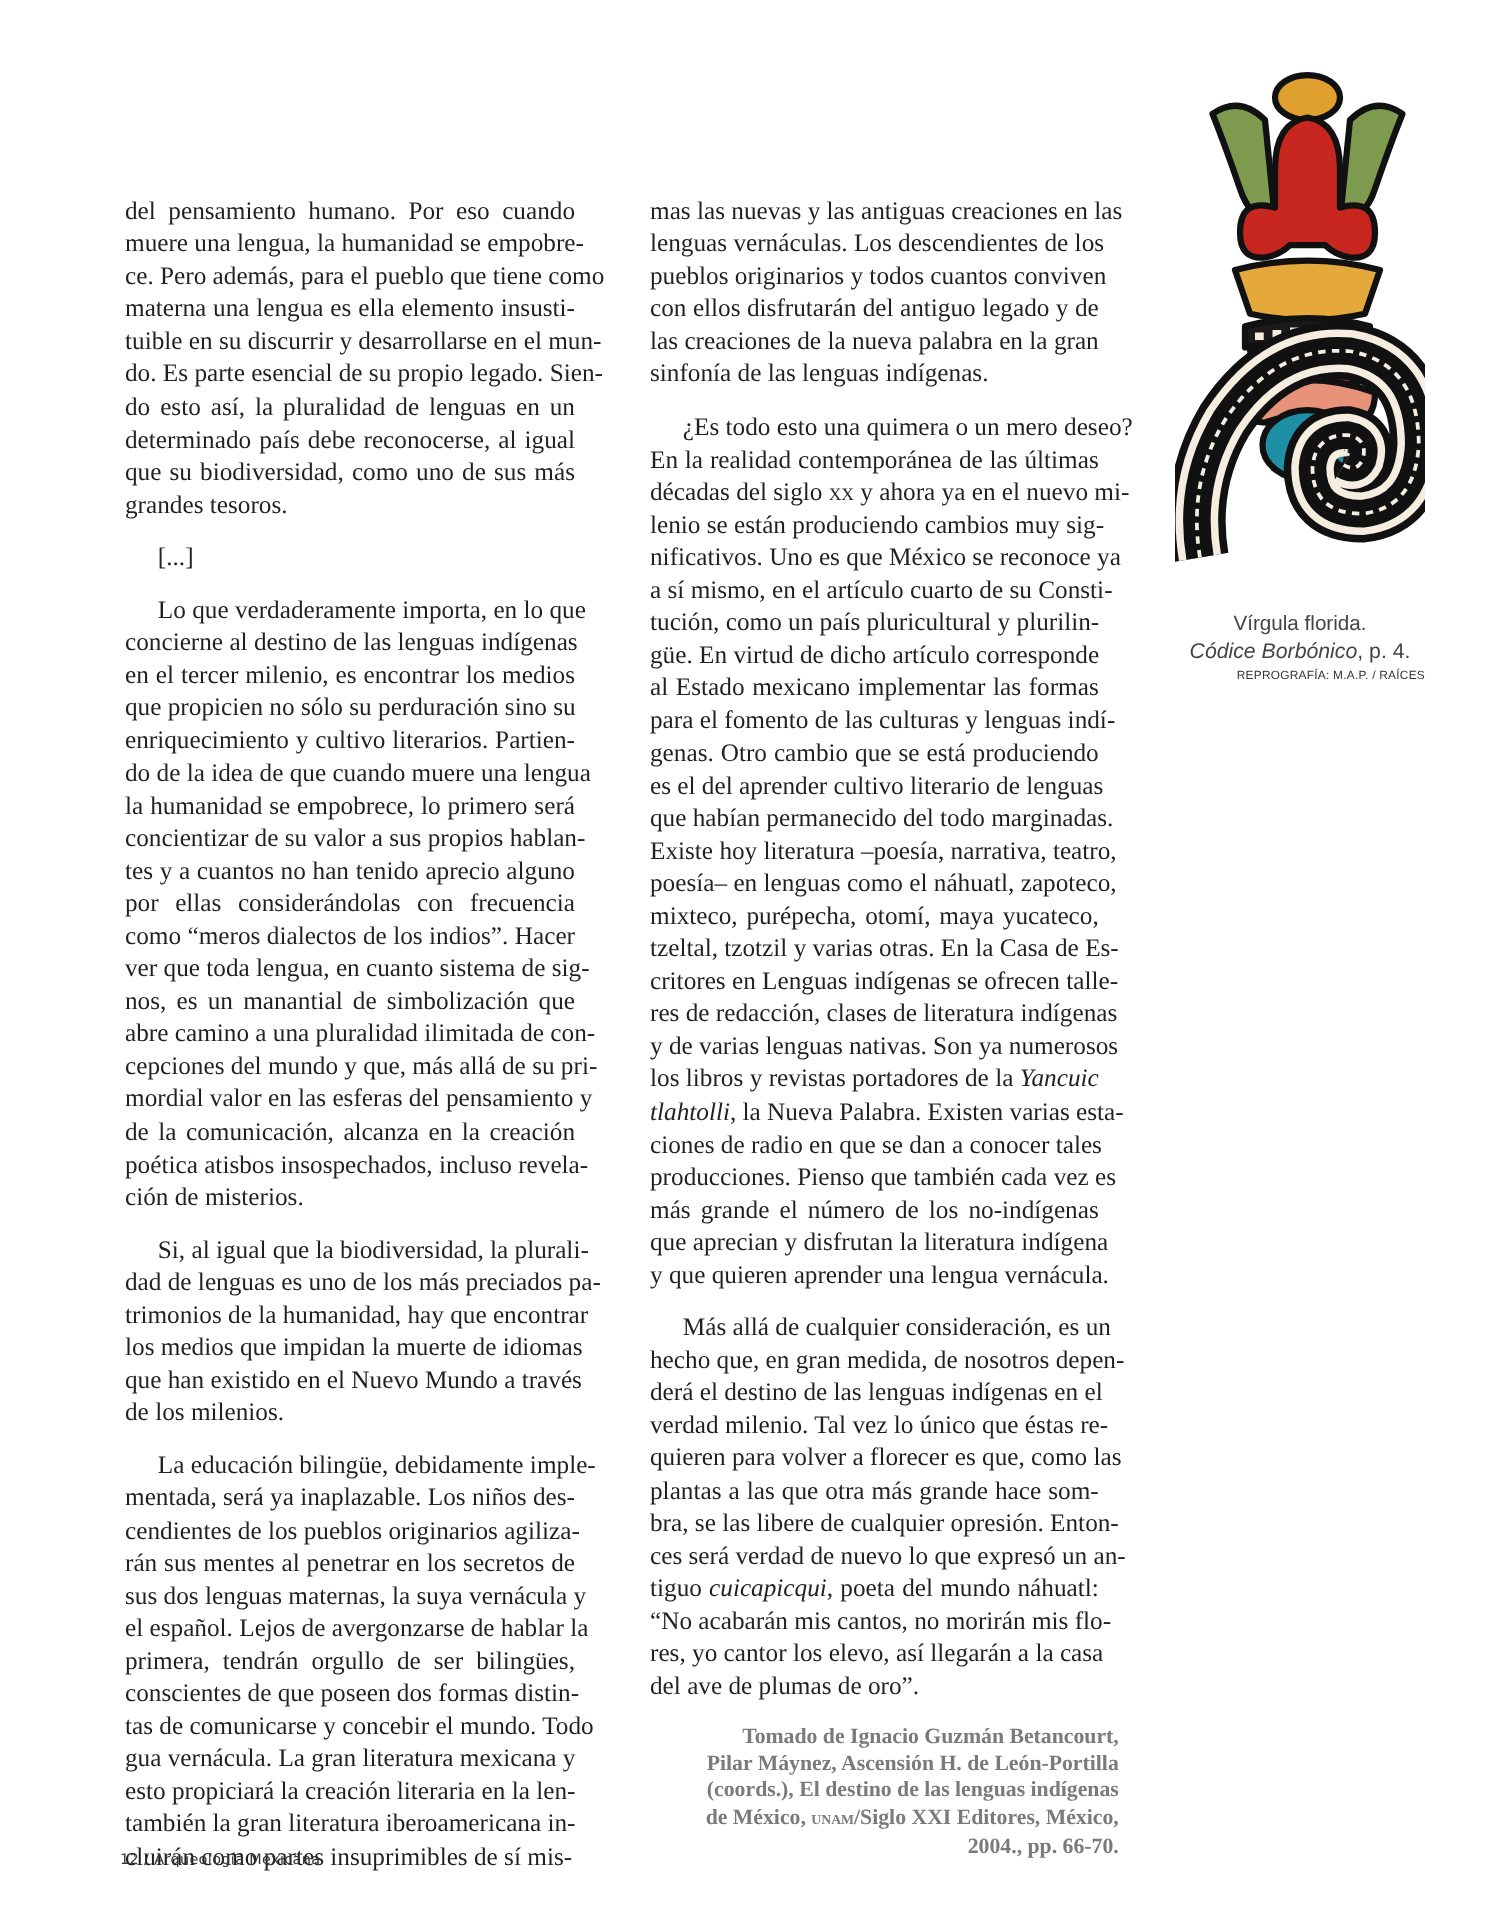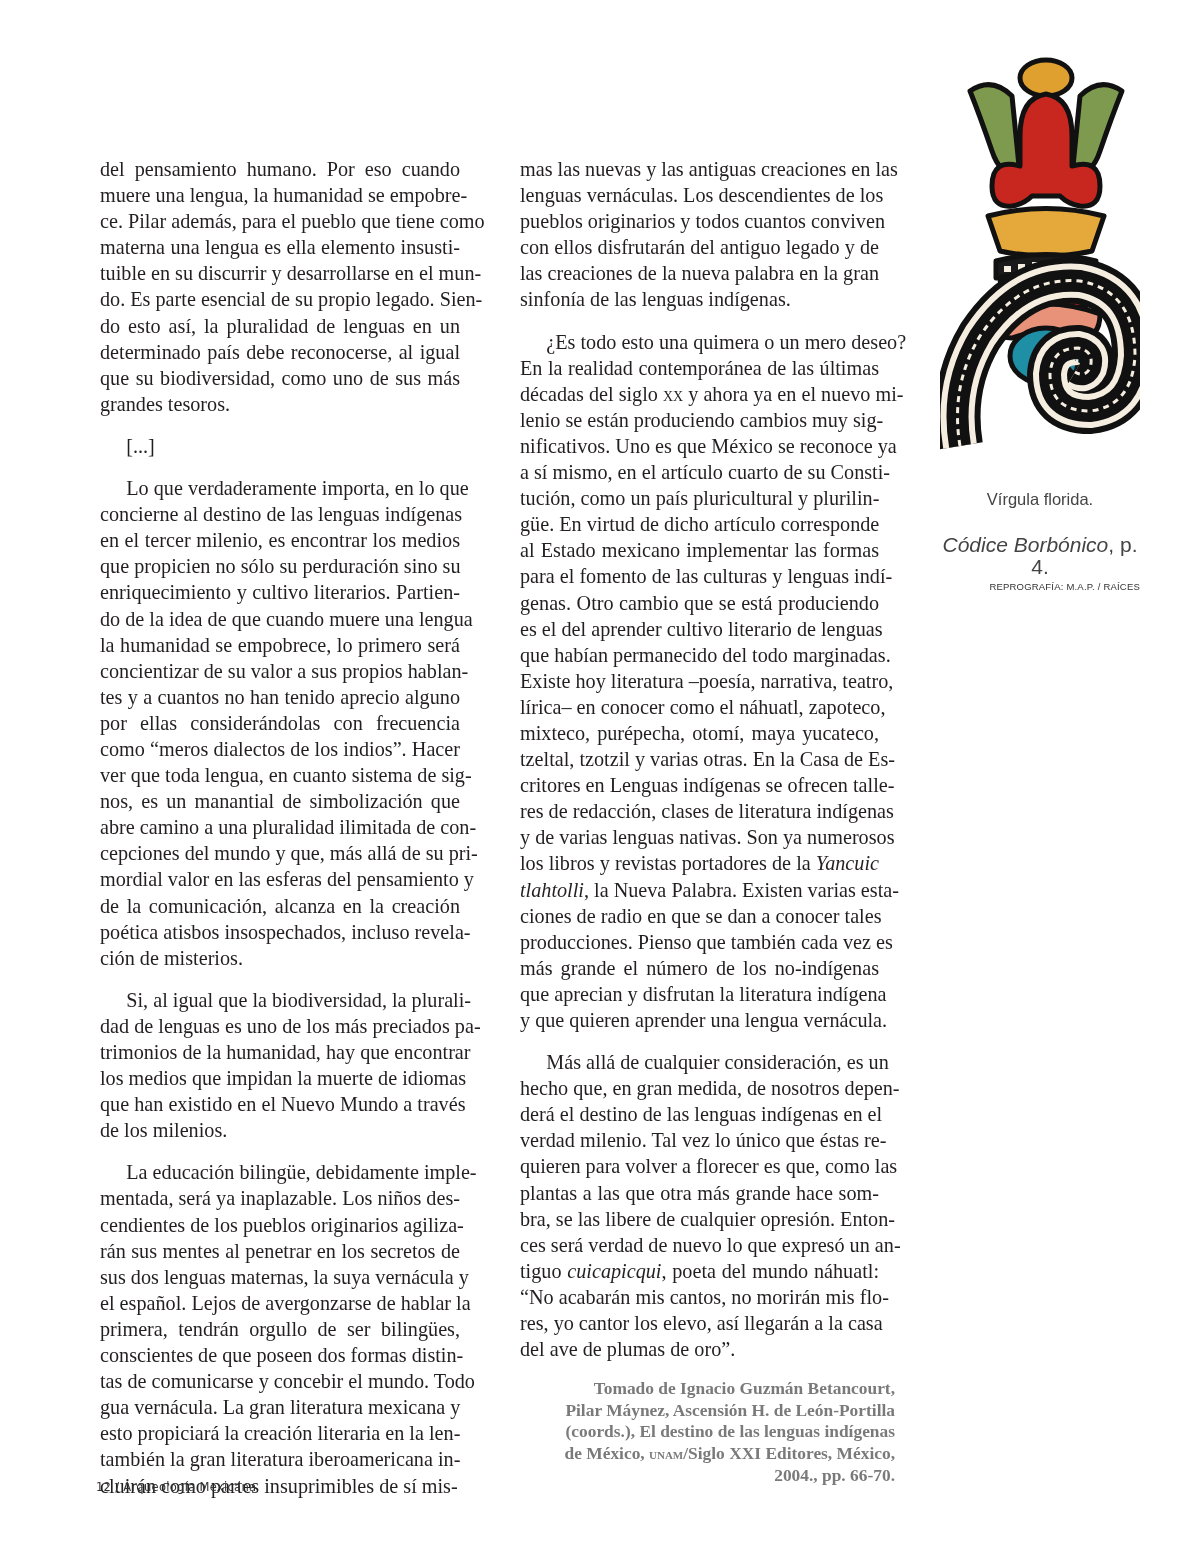--- a/index.html
+++ b/index.html
@@ -29,37 +29,37 @@
       margin-top: 4px;
     }
     .citation .sc { font-variant: small-caps; text-transform: lowercase; font-size: 16px; }
     .illus { position: absolute; left: 940px; top: 56px; width: 200px; height: 405px; }
     .caption {
       position: absolute; left: 940px; top: 488px; width: 200px;
       font-family: "Liberation Sans", "DejaVu Sans", sans-serif;
       color: #444; text-align: center;
     }
     .caption .c1 { font-size: 16.5px; line-height: 22px; font-weight: 300; }
-    .caption .c2 { font-size: 21px; line-height: 22px; margin-top: 24px; }
+    .caption .c2 { font-size: 17px; line-height: 22px; }
     .caption .c2 i { font-style: italic; }
     .caption .c3 { font-size: 9.5px; letter-spacing: 0.2px; line-height: 14px; margin-top: 2px; color: #333; text-align: right; }
     .footer {
       position: absolute; left: 96px; top: 1480px;
       font-family: "DejaVu Sans", "Liberation Sans", sans-serif;
       font-size: 11.5px; color: #333; letter-spacing: 0.3px;
     }
   </style>
 </head>
 <body>
 
 <div id="col-left" class="col">
     <p>
       <span class="line">del pensamiento humano. Por eso cuando</span>
       <span class="line">muere una lengua, la humanidad se empobre-</span>
-      <span class="line">ce. Pilar además, para el pueblo que tiene como</span>
+      <span class="line">ce. Pero además, para el pueblo que tiene como</span>
       <span class="line">materna una lengua es ella elemento insusti-</span>
       <span class="line">tuible en su discurrir y desarrollarse en el mun-</span>
       <span class="line">do. Es parte esencial de su propio legado. Sien-</span>
       <span class="line">do esto así, la pluralidad de lenguas en un</span>
       <span class="line">determinado país debe reconocerse, al igual</span>
       <span class="line">que su biodiversidad, como uno de sus más</span>
       <span class="line last">grandes tesoros.</span>
     </p>
     <p>
       <span class="line last" style="text-indent: 1.3em;">[...]</span>
@@ -126,21 +126,21 @@
       <span class="line">nificativos. Uno es que México se reconoce ya</span>
       <span class="line">a sí mismo, en el artículo cuarto de su Consti-</span>
       <span class="line">tución, como un país pluricultural y plurilin-</span>
       <span class="line">güe. En virtud de dicho artículo corresponde</span>
       <span class="line">al Estado mexicano implementar las formas</span>
       <span class="line">para el fomento de las culturas y lenguas indí-</span>
       <span class="line">genas. Otro cambio que se está produciendo</span>
       <span class="line">es el del aprender cultivo literario de lenguas</span>
       <span class="line">que habían permanecido del todo marginadas.</span>
       <span class="line">Existe hoy literatura –poesía, narrativa, teatro,</span>
-      <span class="line">lírica– en conocer como el náhuatl, zapoteco,</span>
+      <span class="line">poesía– en lenguas como el náhuatl, zapoteco,</span>
       <span class="line">mixteco, purépecha, otomí, maya yucateco,</span>
       <span class="line">tzeltal, tzotzil y varias otras. En la Casa de Es-</span>
       <span class="line">critores en Lenguas indígenas se ofrecen talle-</span>
       <span class="line">res de redacción, clases de literatura indígenas</span>
       <span class="line">y de varias lenguas nativas. Son ya numerosos</span>
       <span class="line">los libros y revistas portadores de la <i>Yancuic</i></span>
       <span class="line"><i>tlahtolli</i>, la Nueva Palabra. Existen varias esta-</span>
       <span class="line">ciones de radio en que se dan a conocer tales</span>
       <span class="line">producciones. Pienso que también cada vez es</span>
       <span class="line">más grande el número de los no-indígenas</span>

